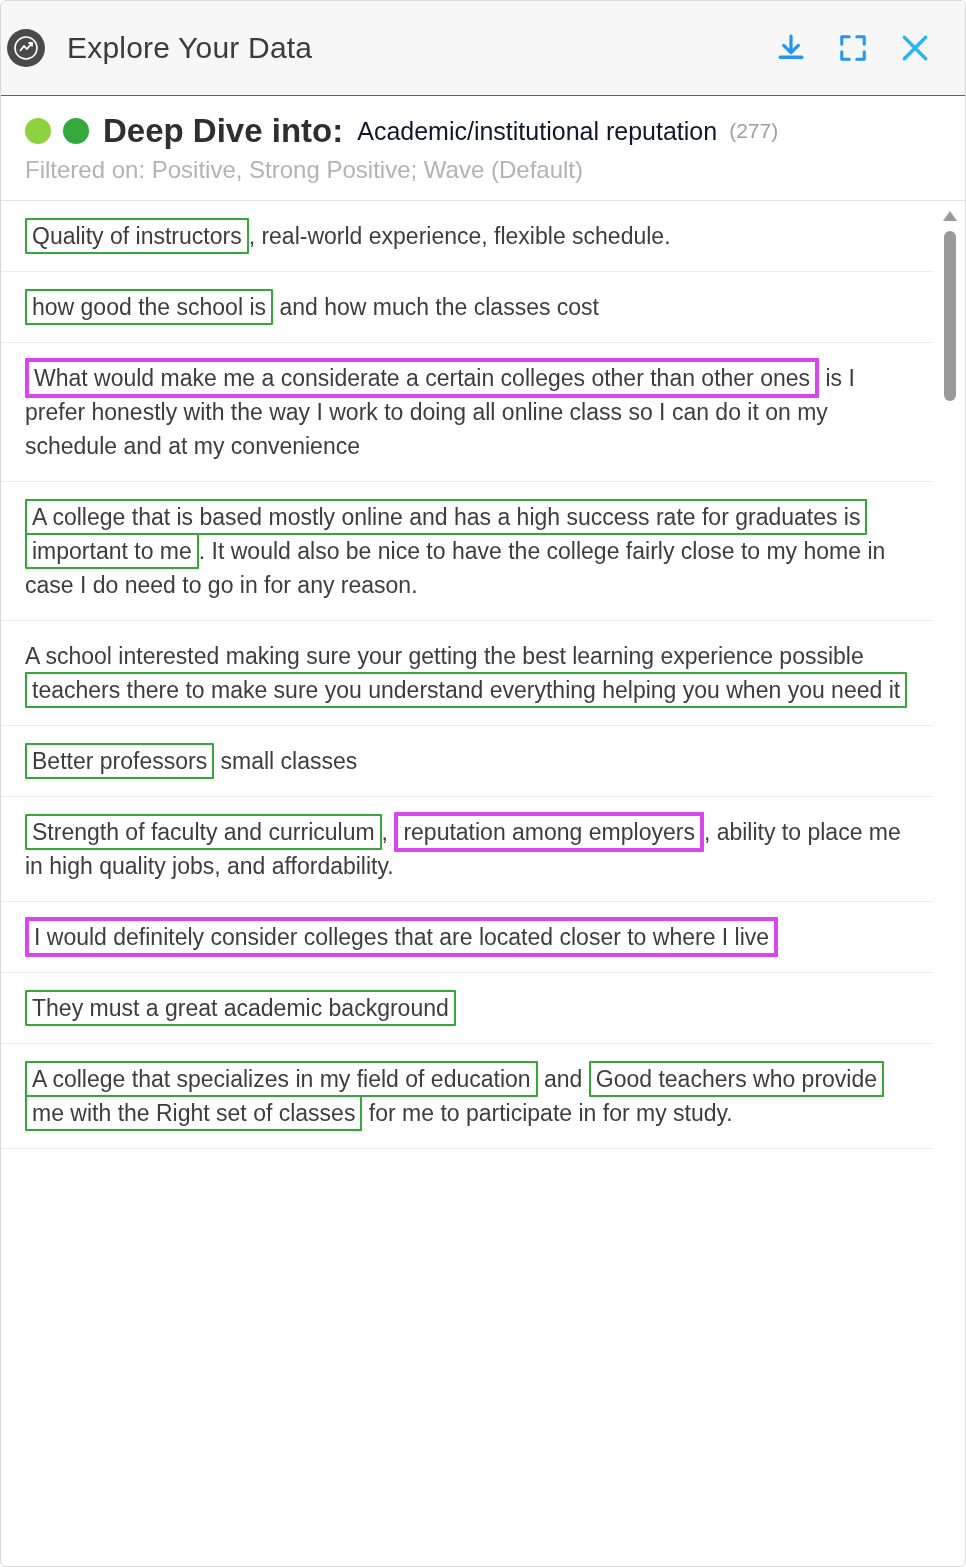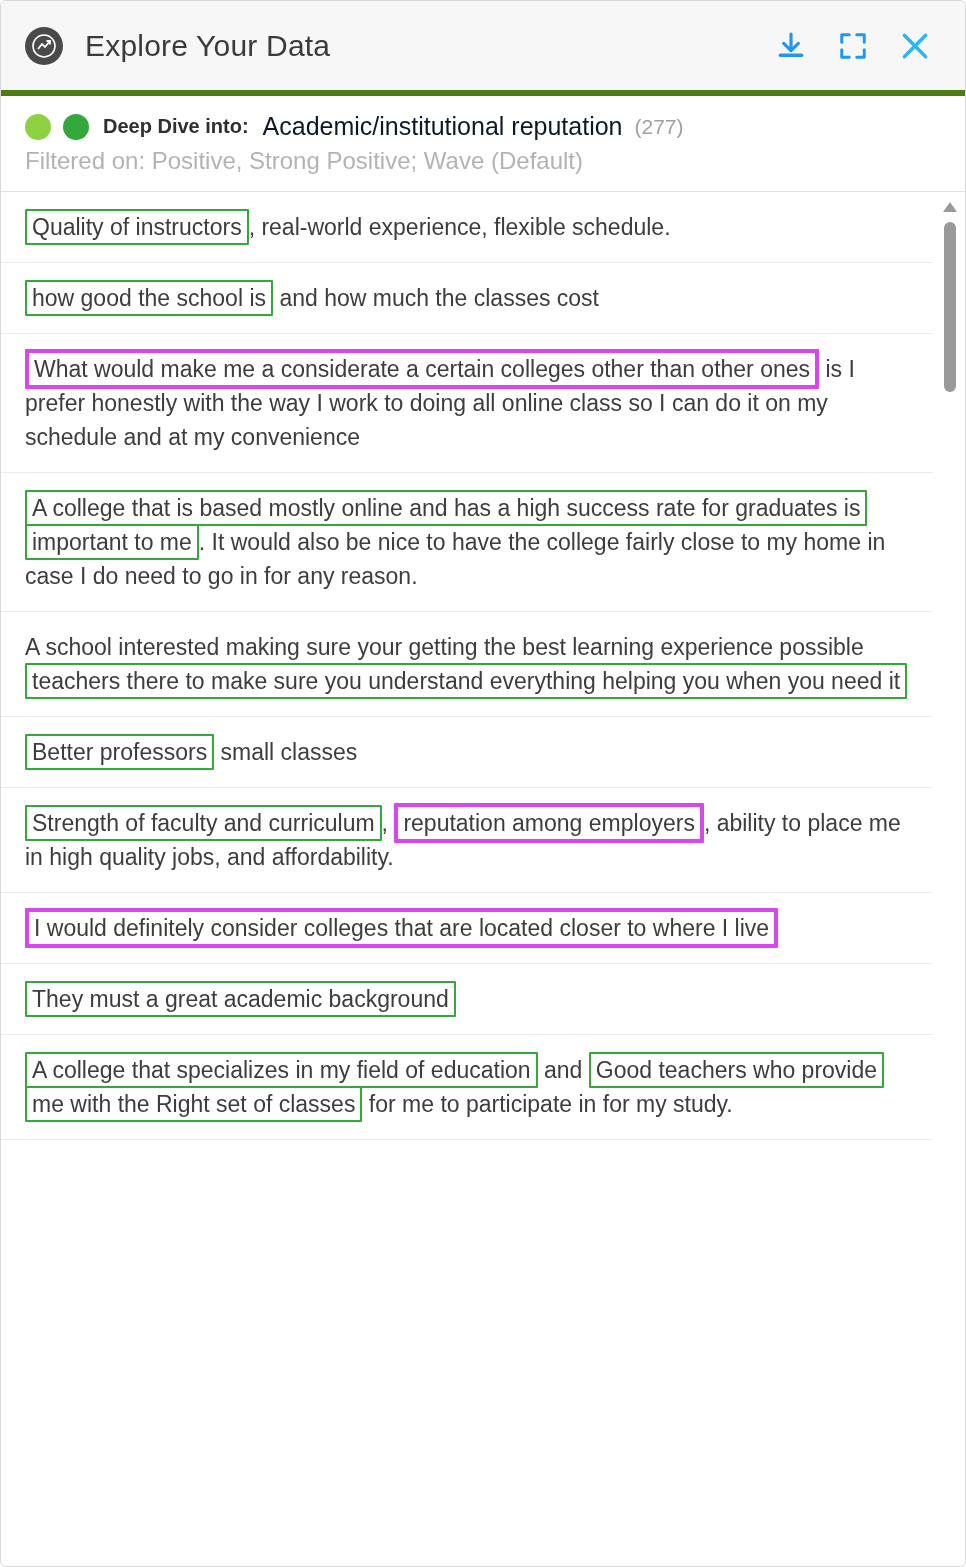--- a/index.html
+++ b/index.html
@@ -19,24 +19,24 @@
     position: relative;
     display: flex;
     flex-direction: column;
   }
 
   
   .titlebar {
     height: 95px;
     min-height: 95px;
     background: #f7f7f7;
-    border-bottom: 6px solid #4d7c0f;
-    display: flex;
-    align-items: center;
-    padding: 0 26px 0 24px;
+    border-bottom: 1px solid #4d7c0f;
+    display: flex;
+    align-items: center;
+    padding: 0 26px 0 6px;
     box-sizing: border-box;
   }
   .titlebar .app-icon {
     width: 38px;
     height: 38px;
     border-radius: 50%;
     background: #4a4a4a;
     display: flex;
     align-items: center;
     justify-content: center;
@@ -76,21 +76,21 @@
   }
   .dot {
     width: 26px;
     height: 26px;
     border-radius: 50%;
     flex: 0 0 auto;
   }
   .dot.light { background: #8ed141; margin-right: 12px; }
   .dot.dark  { background: #34a83a; margin-right: 14px; }
   .dd-label {
-    font-size: 20px;
+    font-size: 33px;
     font-weight: bold;
     color: #2f2f2f;
     white-space: nowrap;
   }
   .dd-value {
     font-size: 25px;
     color: #0f172a;
     white-space: nowrap;
     margin-left: 14px;
   }

